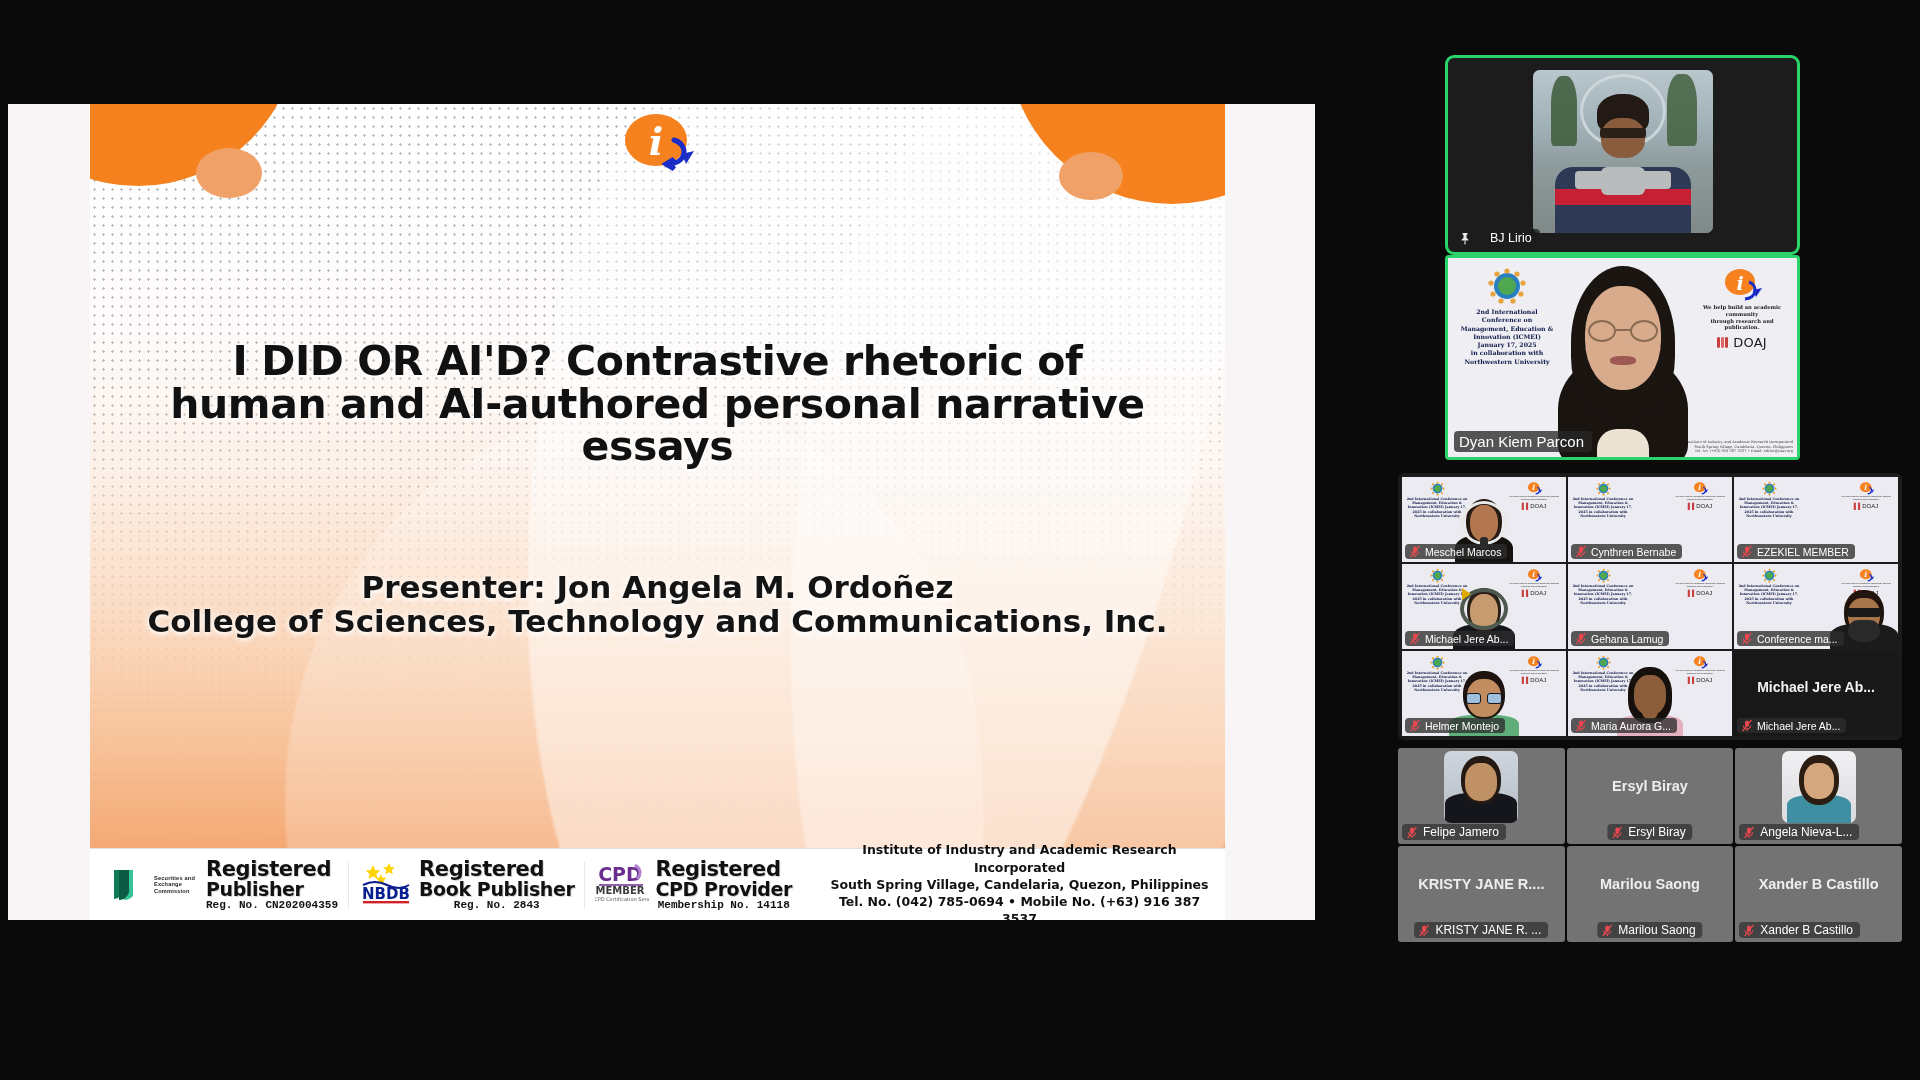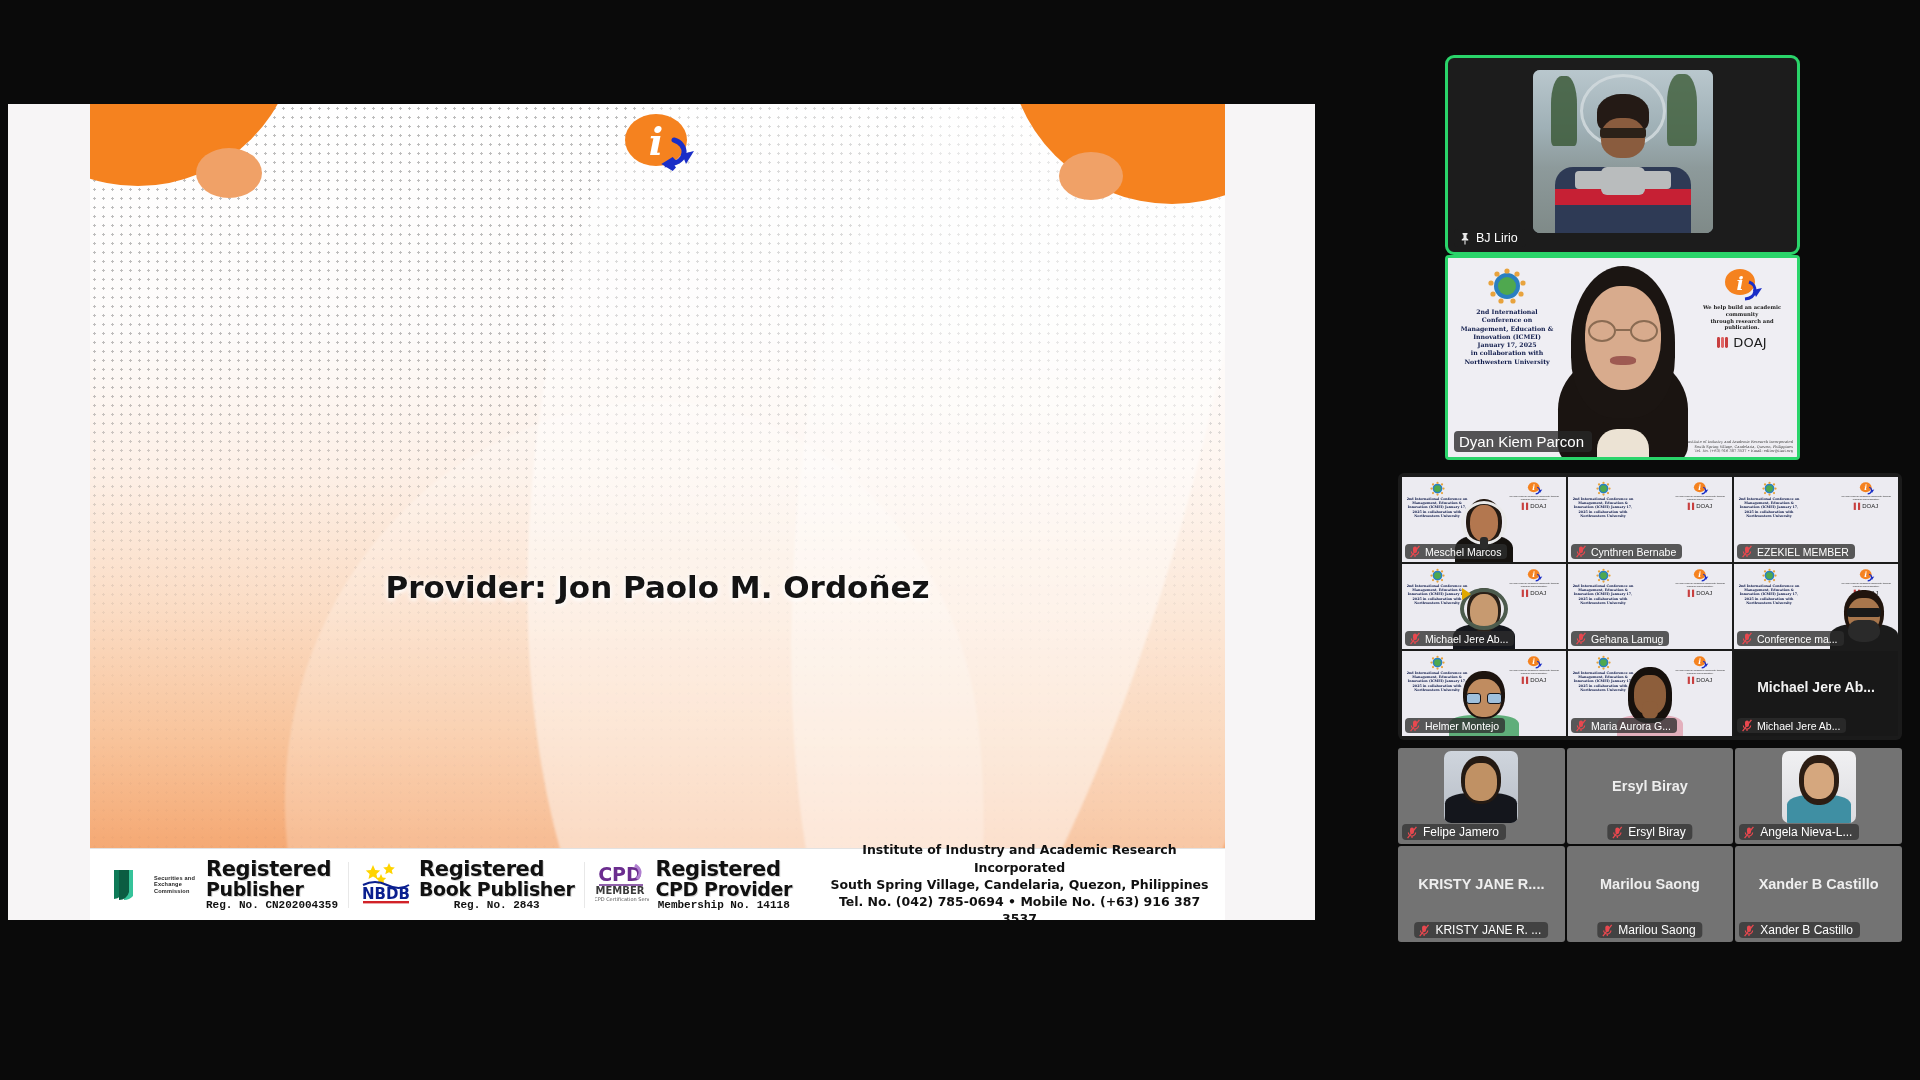--- a/index.html
+++ b/index.html
@@ -168,21 +168,21 @@
     position: absolute; left: 65px; top: 255px;
     width: 355px; height: 205px;
     background: #ddd;
     border: 3px solid #2ad46a;
     border-radius: 4px;
     overflow: hidden;
   }
 
   .name-chip {
     position: absolute; left: 6px; bottom: 5px;
-    display: flex; align-items: center; gap: 5px;
+    display: flex; align-items: center; gap: 19px;
     background: rgba(28,28,28,0.74);
     color: #fff;
     font-size: 12.5px;
     padding: 2px 8px 2px 5px;
     border-radius: 4px;
     white-space: nowrap;
     font-family: "Liberation Sans", sans-serif;
   }
   .name-chip.big { font-size: 15px; background: rgba(40,40,40,0.78); }
 
@@ -270,23 +270,25 @@
 
       <div class="ilogo">
         <svg viewBox="0 0 84 66" width="84" height="66">
           <ellipse cx="40" cy="30" rx="31" ry="26" fill="#f5821f"></ellipse>
           <path d="M58 30 C72 34 72 52 54 54 L58 49 L50 54 L58 59 L55 55" fill="none" stroke="#1a2ec7" stroke-width="5" stroke-linecap="round"></path>
           <path d="M66 44 L78 41 L70 54 Z" fill="#1a2ec7"></path>
           <text x="40" y="45" font-family="DejaVu Serif, serif" font-size="38" font-style="italic" font-weight="700" fill="#ffffff" text-anchor="middle">i</text>
         </svg>
       </div>
 
+      <div class="slide-title">I DID OR AI'D? Contrastive rhetoric of human and AI-authored personal narrative essays</div>
 
       <div class="slide-presenter">
-        <div class="line1">Provider:  Jon Paolo M. Ordoñez</div>
+        <div class="line1">Presenter:  Jon Angela M. Ordoñez</div>
+        <span class="line2">College of Sciences, Technology and Communications, Inc.</span>
       </div>
 
       <div class="slide-footer">
 
         <div class="fblock">
           <span class="flogo">
             <svg width="42" height="42" viewBox="0 0 42 42">
               <path d="M8 8 h9 v20 a9 9 0 0 1 -9 9 z" fill="#0e7a57"></path>
               <path d="M18 8 h9 v26 a12 12 0 0 1 -9 4 z" fill="#35c39a"></path>
               <path d="M13 8 h10 v22 a10 10 0 0 1 -10 8 z" fill="#0b5c42"></path>

